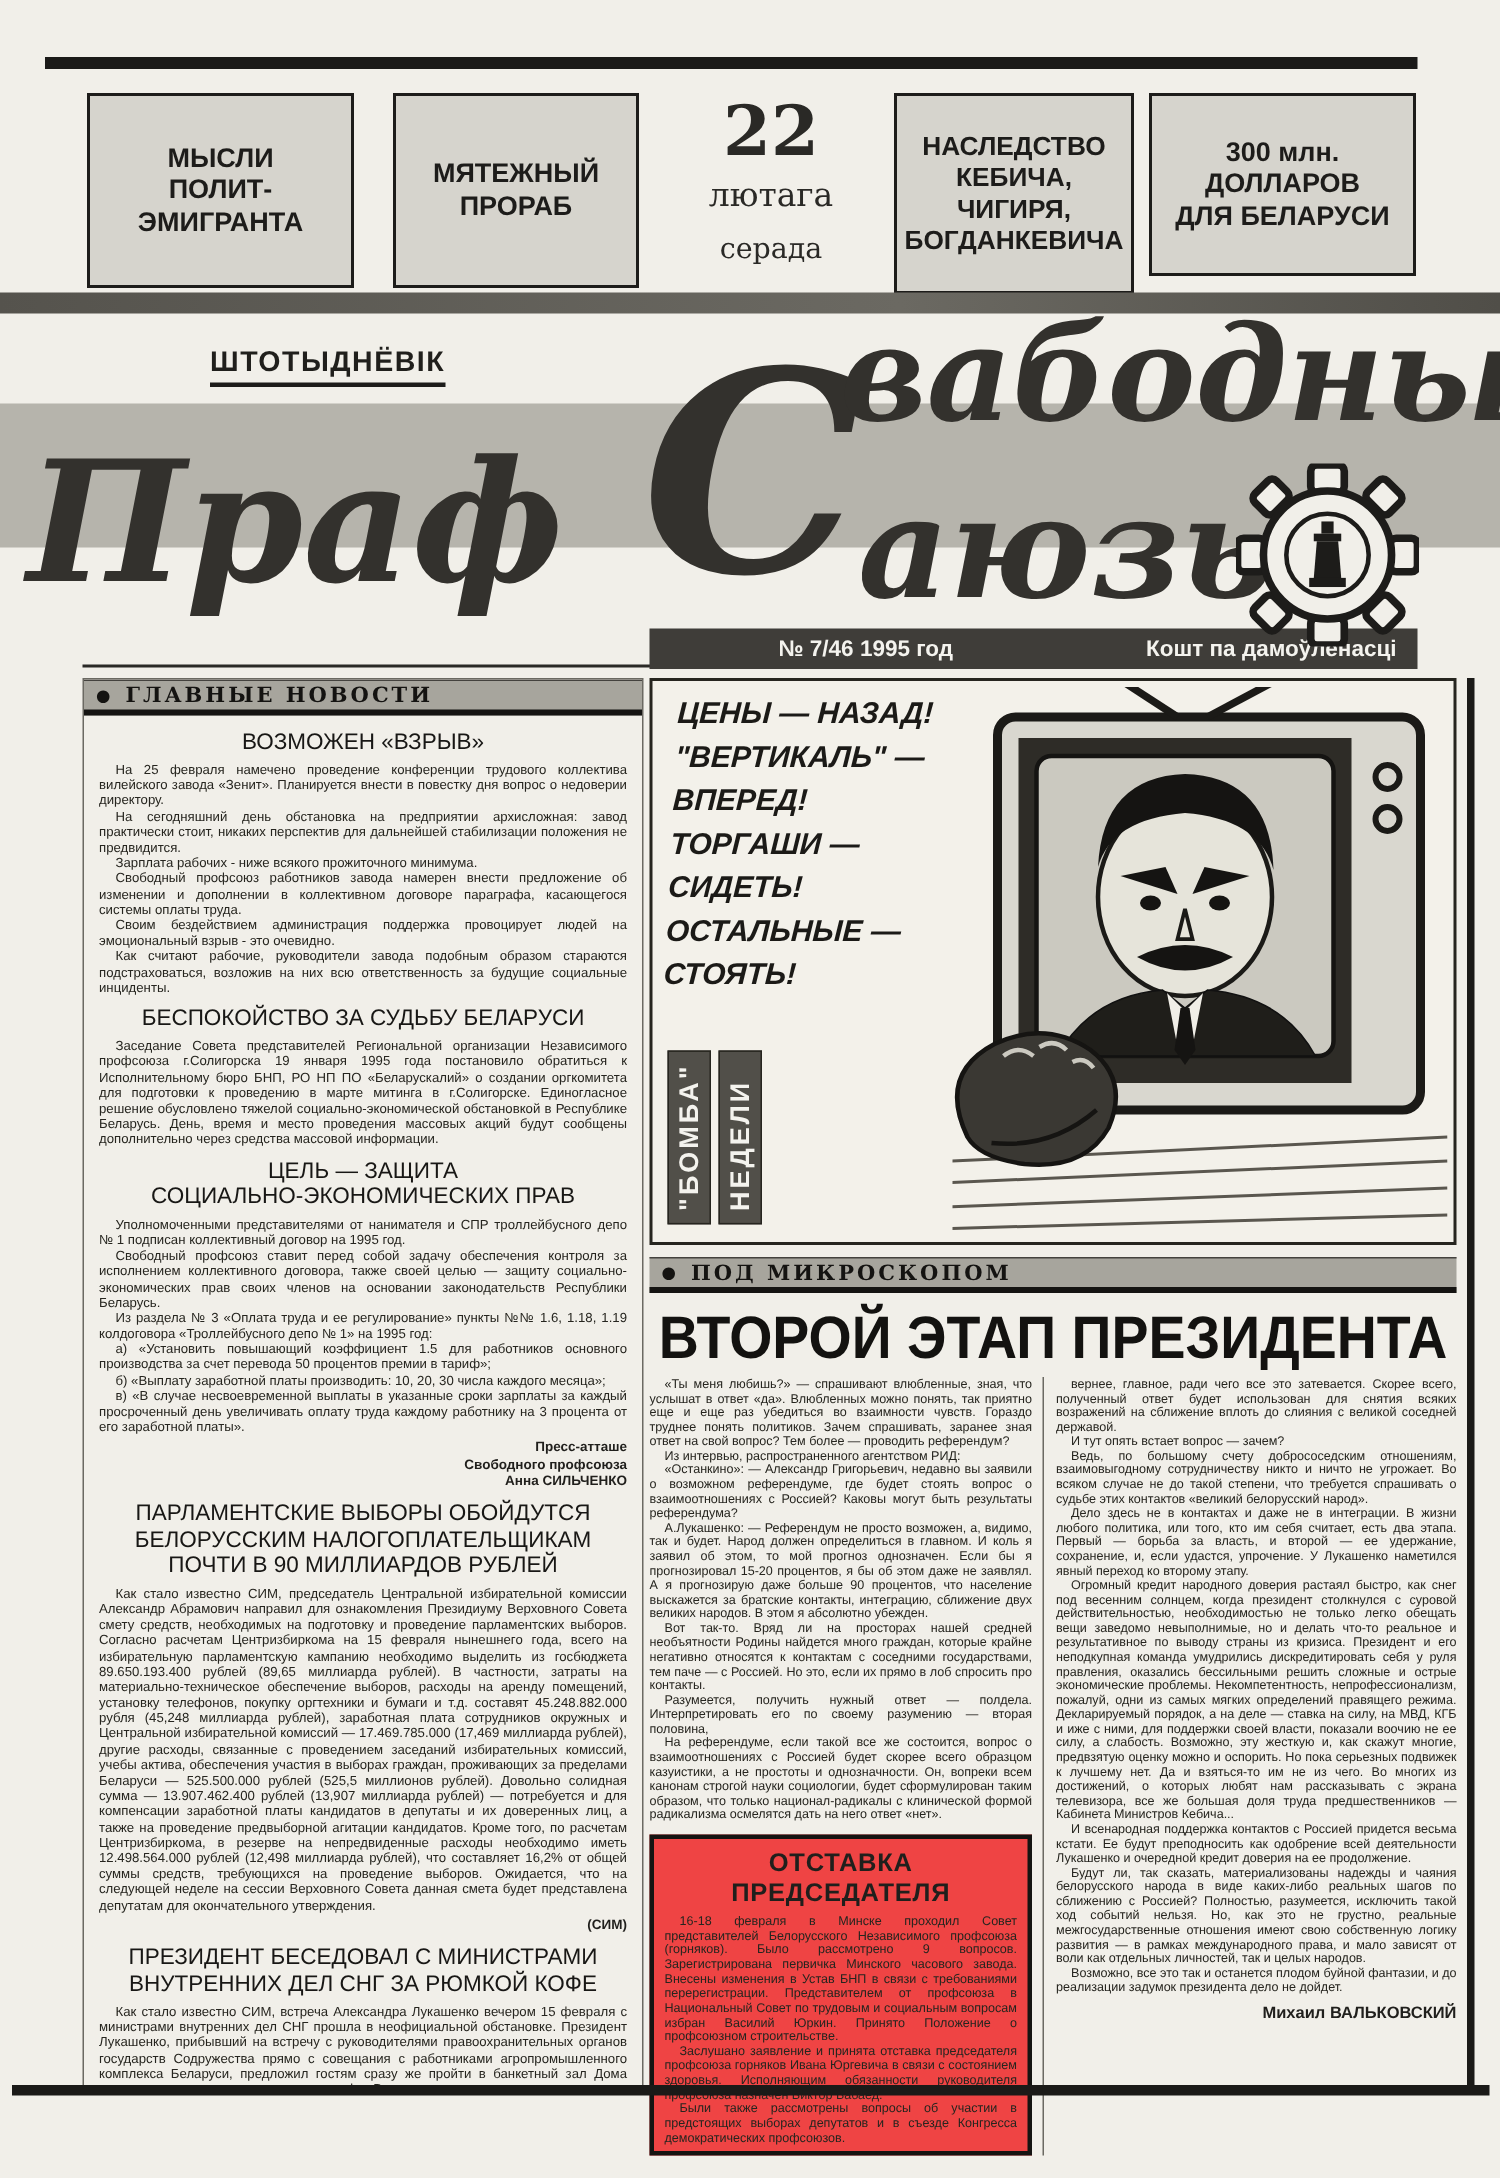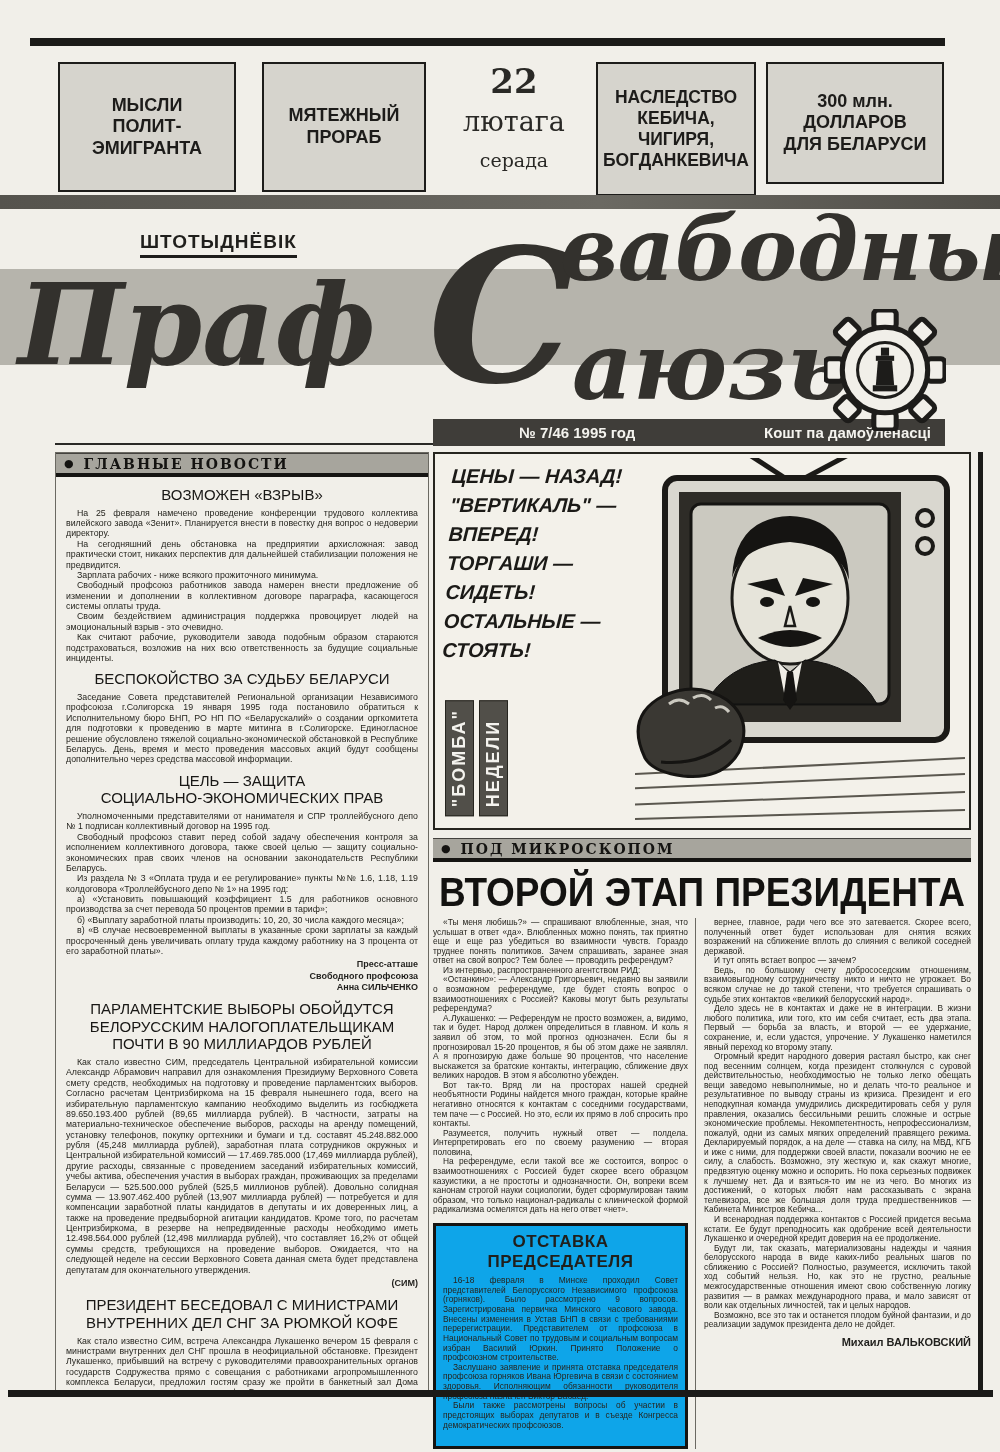--- a/index.html
+++ b/index.html
@@ -15,34 +15,34 @@
   
   .teaser { position:absolute; top:62px; height:130px; background:#d6d4cd; border:2px solid #1d1c1a;
             display:flex; align-items:center; justify-content:center; text-align:center;
             font-weight:bold; font-size:18px; line-height:1.2; white-space:pre-line; color:#1d1c1a; }
   .t1 { left:58px;  width:178px; }
   .t2 { left:262px; width:164px; }
   .t3 { left:596px; width:160px; height:134px; font-size:17.5px; }
   .t4 { left:766px; width:178px; height:122px;align-items:center; }
   .date-block { position:absolute; left:438px; top:64px; width:152px; height:135px; text-align:center;
                 font-family:"DejaVu Serif", serif; color:#2a2926; }
-  .date-day { font-size:34px; font-weight:bold; line-height:1; }
-  .date-month { font-size:27px; margin-top:8px; }
+  .date-day { font-size:46px; font-weight:bold; line-height:1; }
+  .date-month { font-size:22px; margin-top:8px; }
   .date-weekday { font-size:19px; margin-top:12px; }
 
   .grayband-top { position:absolute; left:0; top:195px; width:1000px; height:14px;
                   background:linear-gradient(90deg,#55534d,#6b6962 60%,#504e48); }
 
   
   .masthead { position:absolute; left:0; top:209px; width:1000px; height:238px; }
   .mast-band { position:absolute; left:0; top:60px; width:1000px; height:96px; background:#b6b4ac; }
   .weekly { position:absolute; left:140px; top:22px; font-size:19px; font-weight:bold;
             letter-spacing:1px; border-bottom:3px solid #1d1c1a; padding-bottom:2px; }
   .mast-title { font-family:"DejaVu Serif", serif; font-style:italic; font-weight:bold; color:#33312d; }
-  .mt-praf     { position:absolute; left:18px;  top:60px;  font-size:112px; line-height:1; }
+  .mt-praf     { position:absolute; left:18px;  top:84px;  font-size:112px; line-height:1; }
   .mt-c        { position:absolute; left:428px; top:14px;  font-size:186px; line-height:1; }
   .mt-vabodnya { position:absolute; left:560px; top:-4px;  font-size:88px;  line-height:1; }
   .mt-ayuzy    { position:absolute; left:572px; top:110px; font-size:94px;  line-height:1; }
   .mast-bar { position:absolute; left:433px; top:210px; width:512px; height:27px; background:#3f3d39;
               color:#f4f3ee; font-weight:bold; font-size:15px; display:flex; align-items:center;
               justify-content:space-between; padding:0 14px 0 86px; z-index:1;gap:29px; }
   .mast-underline { position:absolute; left:55px; top:234px; width:380px; height:2px; background:#2a2926; }
   .logo { position:absolute; left:824px; top:100px; width:122px; height:122px; z-index:2; }
 
   
@@ -76,21 +76,21 @@
 
   .micro-bar { margin-top:8px; }
   .headline { text-align:center; font-size:37px; font-weight:800; letter-spacing:0;
               margin:8px 0 6px 0; color:#131210; transform:scaleY(1.08); transform-origin:top; }
   .article-cols { display:flex; margin-top:6px; }
   .colA { width:262px; padding-right:7px; }
   .colB { width:276px; border-left:1px solid #6b6962; padding-left:8px; }
   .article-cols p { font-size:8.4px; line-height:1.14; text-align:justify; text-indent:10px; color:#26251f; }
   .byline { text-align:right; font-weight:bold; font-size:11px; margin-top:6px; }
 
-  .boxed { border:3px solid #151412; margin-top:8px; padding:4px 7px 16px 7px; background:#0ea5e9; }
+  .boxed { border:3px solid #151412; margin-top:8px; padding:4px 7px 4px 7px; background:#ef4444; }
   .boxed-head { text-align:center; font-weight:800; font-size:17px; margin:2px 0 4px 0; letter-spacing:0.5px; }
   .boxed p { font-size:8.4px; line-height:1.15; text-align:justify; text-indent:10px; }
 </style>
 </head>
 <body>
 
 <div class="page">
 
   <div class="top-rule"></div>
 

